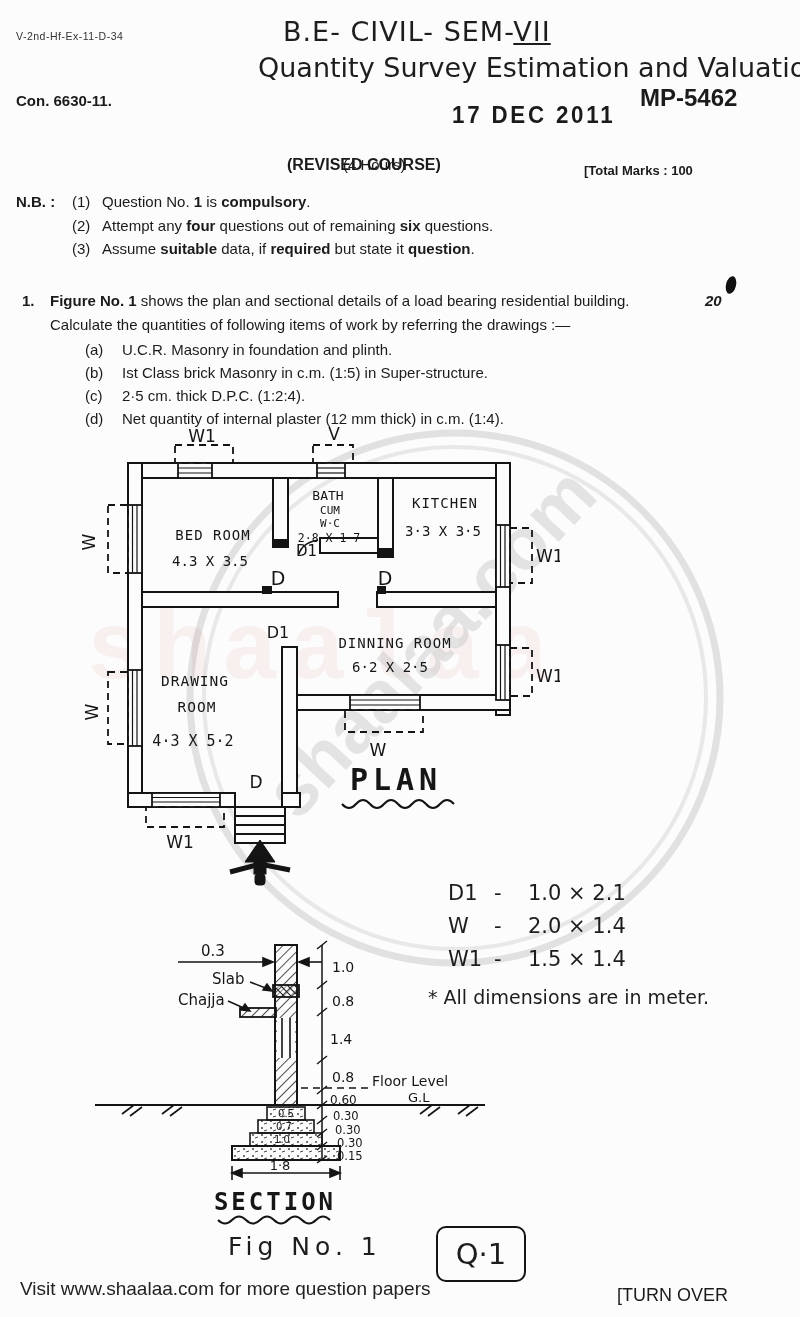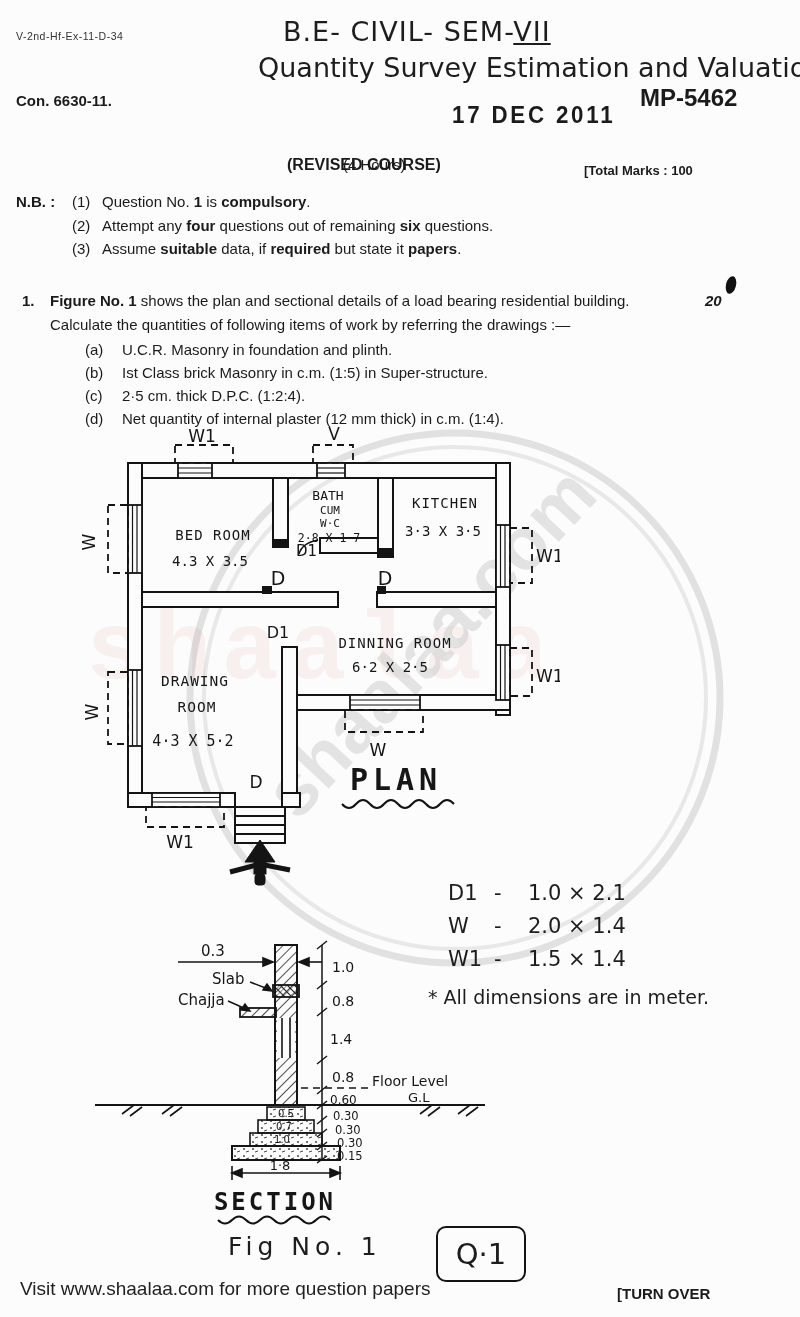--- a/index.html
+++ b/index.html
@@ -31,21 +31,21 @@
   .marks20{left:705px;top:292px;font-size:15px;font-weight:700;font-style:italic;}
   
   .legrow{left:448px;font-size:21px;}
   .legrow .code{display:inline-block;width:46px;}
   .legrow .sep{display:inline-block;width:34px;}
   .note{left:428px;top:986px;font-size:19px;}
   .figcap{left:228px;top:1232px;font-size:25px;letter-spacing:5px;}
   .qbox{left:436px;top:1226px;width:86px;height:52px;border:2.5px solid #141414;border-radius:10px;
         display:flex;align-items:center;justify-content:center;font-size:29px;}
   .footer-left{left:20px;top:1278px;font-size:19px;color:#222;}
-  .footer-right{left:617px;top:1285px;font-size:15px;font-weight:700;}
+  .footer-right{left:617px;top:1285px;font-size:18px;font-weight:400;}
   
   .wm-diag{left:150px;top:380px;width:560px;font-size:74px;font-weight:700;color:#cfcfcf;opacity:.55;
            transform:rotate(-47deg);transform-origin:center;text-align:center;top:600px;}
   .wm-block{left:86px;top:598px;font-size:96px;font-weight:900;font-family:Liberation Mono, monospace;
             letter-spacing:10px;color:#b91c1c;opacity:.05;}
   .blob{left:726px;top:276px;width:10px;height:18px;background:#111;border-radius:50%;transform:rotate(14deg);}
   svg text{font-family:"DejaVu Sans Mono",monospace;fill:#161616;}
   svg .hd{font-family:"DejaVu Sans",sans-serif;}
 </style>
 </head>
@@ -66,21 +66,21 @@
   <div class="abs print con-no">Con. 6630-11.</div>
   <div class="abs print paper-code">MP-5462</div>
   <div class="abs print stamp">17 DEC 2011</div>
   <div class="abs print revised">(REVISED COURSE)</div>
   <div class="abs print hours">(4 Hours)</div>
   <div class="abs print total-marks">[Total Marks : 100</div>
   <div class="abs blob"></div>
 
   <div class="abs print nbline" style="top:193px"><span class="nbl">N.B. :</span><span class="nbn">(1)</span><span><span>Question No. </span><span class="b">1</span><span> is </span><span class="b">compulsory</span><span>.</span></span></div>
   <div class="abs print nbline" style="top:217px"><span class="nbl"></span><span class="nbn">(2)</span><span><span>Attempt any </span><span class="b">four</span><span> questions out of remaining </span><span class="b">six</span><span> questions.</span></span></div>
-  <div class="abs print nbline" style="top:240px"><span class="nbl"></span><span class="nbn">(3)</span><span><span>Assume </span><span class="b">suitable</span><span> data, if </span><span class="b">required</span><span> but state it </span><span class="b">papers</span><span>.</span></span></div>
+  <div class="abs print nbline" style="top:240px"><span class="nbl"></span><span class="nbn">(3)</span><span><span>Assume </span><span class="b">suitable</span><span> data, if </span><span class="b">required</span><span> but state it </span><span class="b">question</span><span>.</span></span></div>
 
   <div class="abs print qline" style="top:292px"><span class="qn">1.</span><span><span class="b">Figure No. 1</span><span> shows the plan and sectional details of a load bearing residential building.</span></span></div>
   <div class="abs print marks20">20</div>
   <div class="abs print qline" style="top:316px;left:50px">Calculate the quantities of following items of work by referring the drawings :—</div>
   <div class="abs print qline" style="top:341px;left:85px"><span class="qa">(a)</span><span>U.C.R. Masonry in foundation and plinth.</span></div>
   <div class="abs print qline" style="top:364px;left:85px"><span class="qa">(b)</span><span>Ist Class brick Masonry in c.m. (1:5) in Super-structure.</span></div>
   <div class="abs print qline" style="top:387px;left:85px"><span class="qa">(c)</span><span>2·5 cm. thick D.P.C. (1:2:4).</span></div>
   <div class="abs print qline" style="top:410px;left:85px"><span class="qa">(d)</span><span>Net quantity of internal plaster (12 mm thick) in c.m. (1:4).</span></div>
 
   <svg class="abs" style="left:80px;top:420px" width="480" height="480" viewBox="0 0 480 480">

